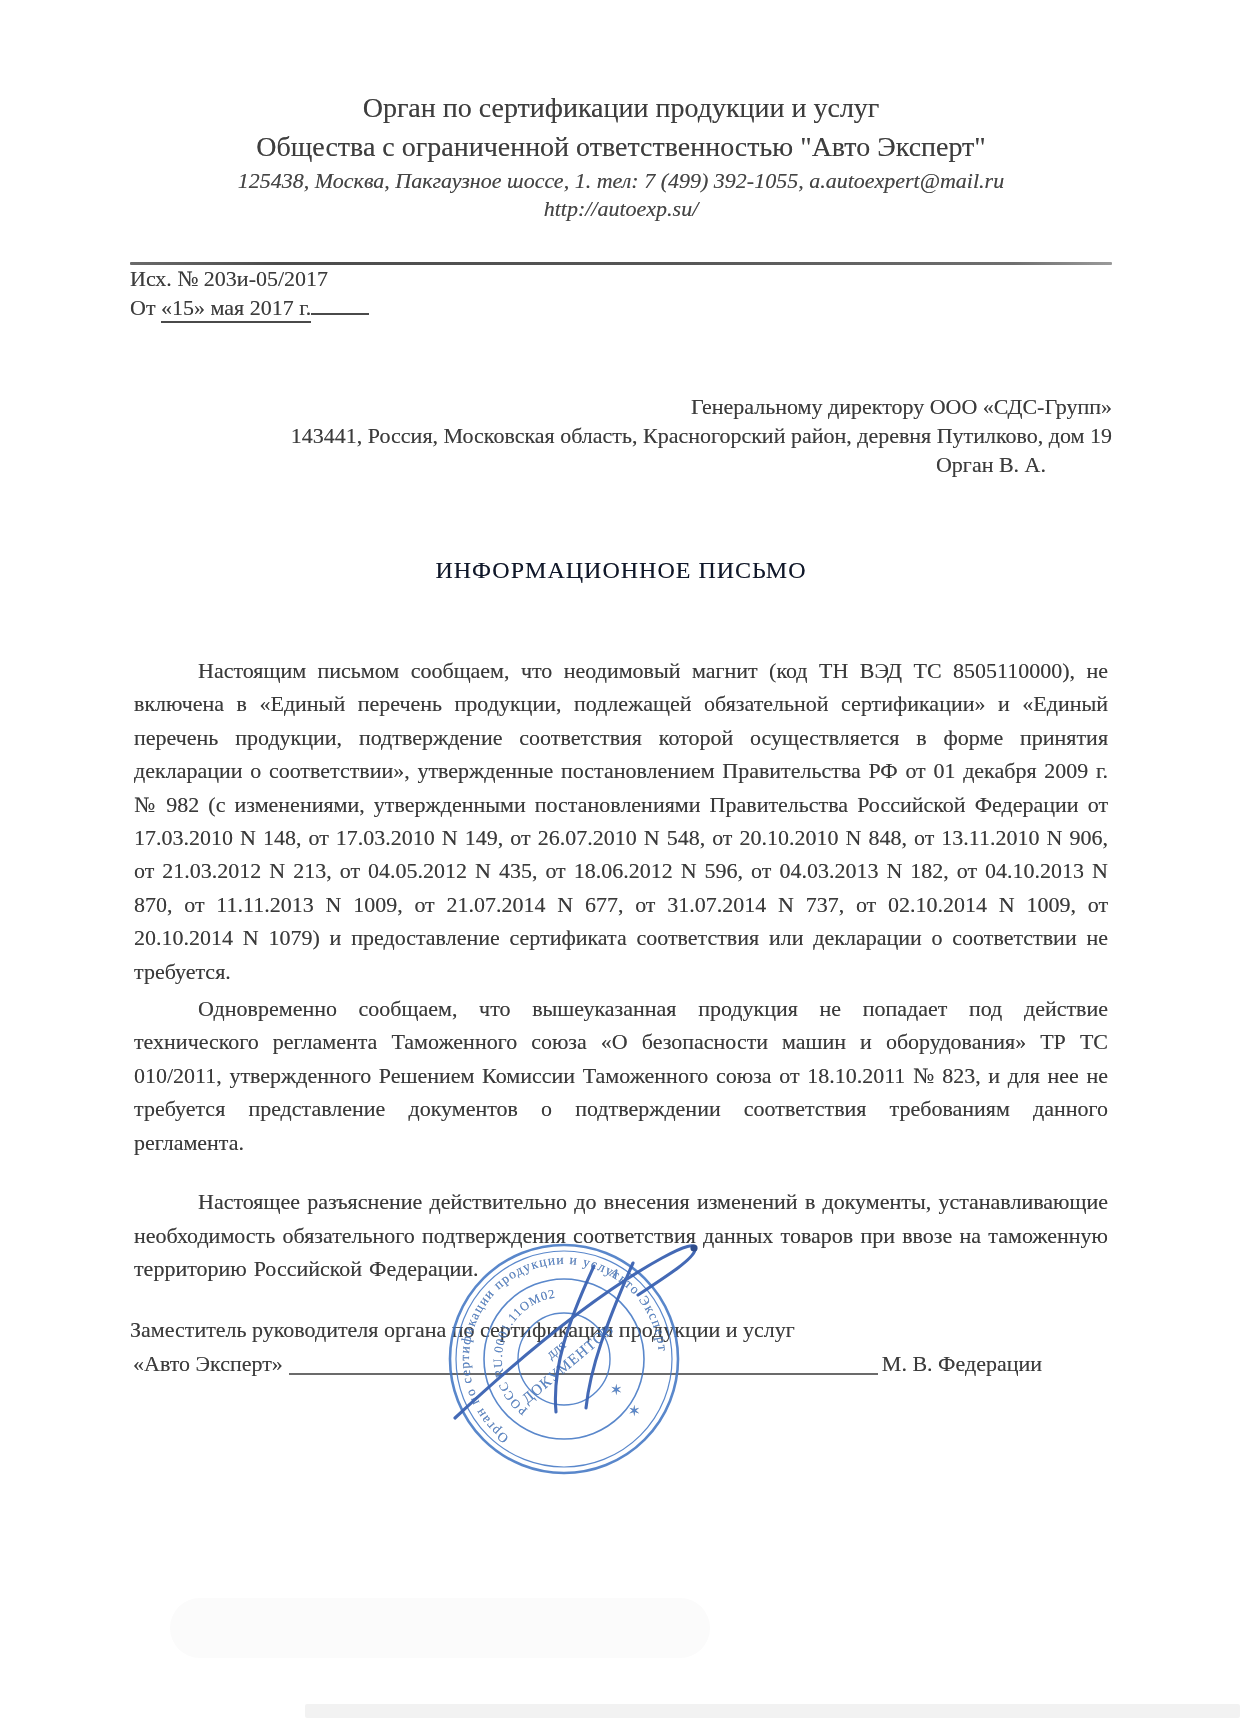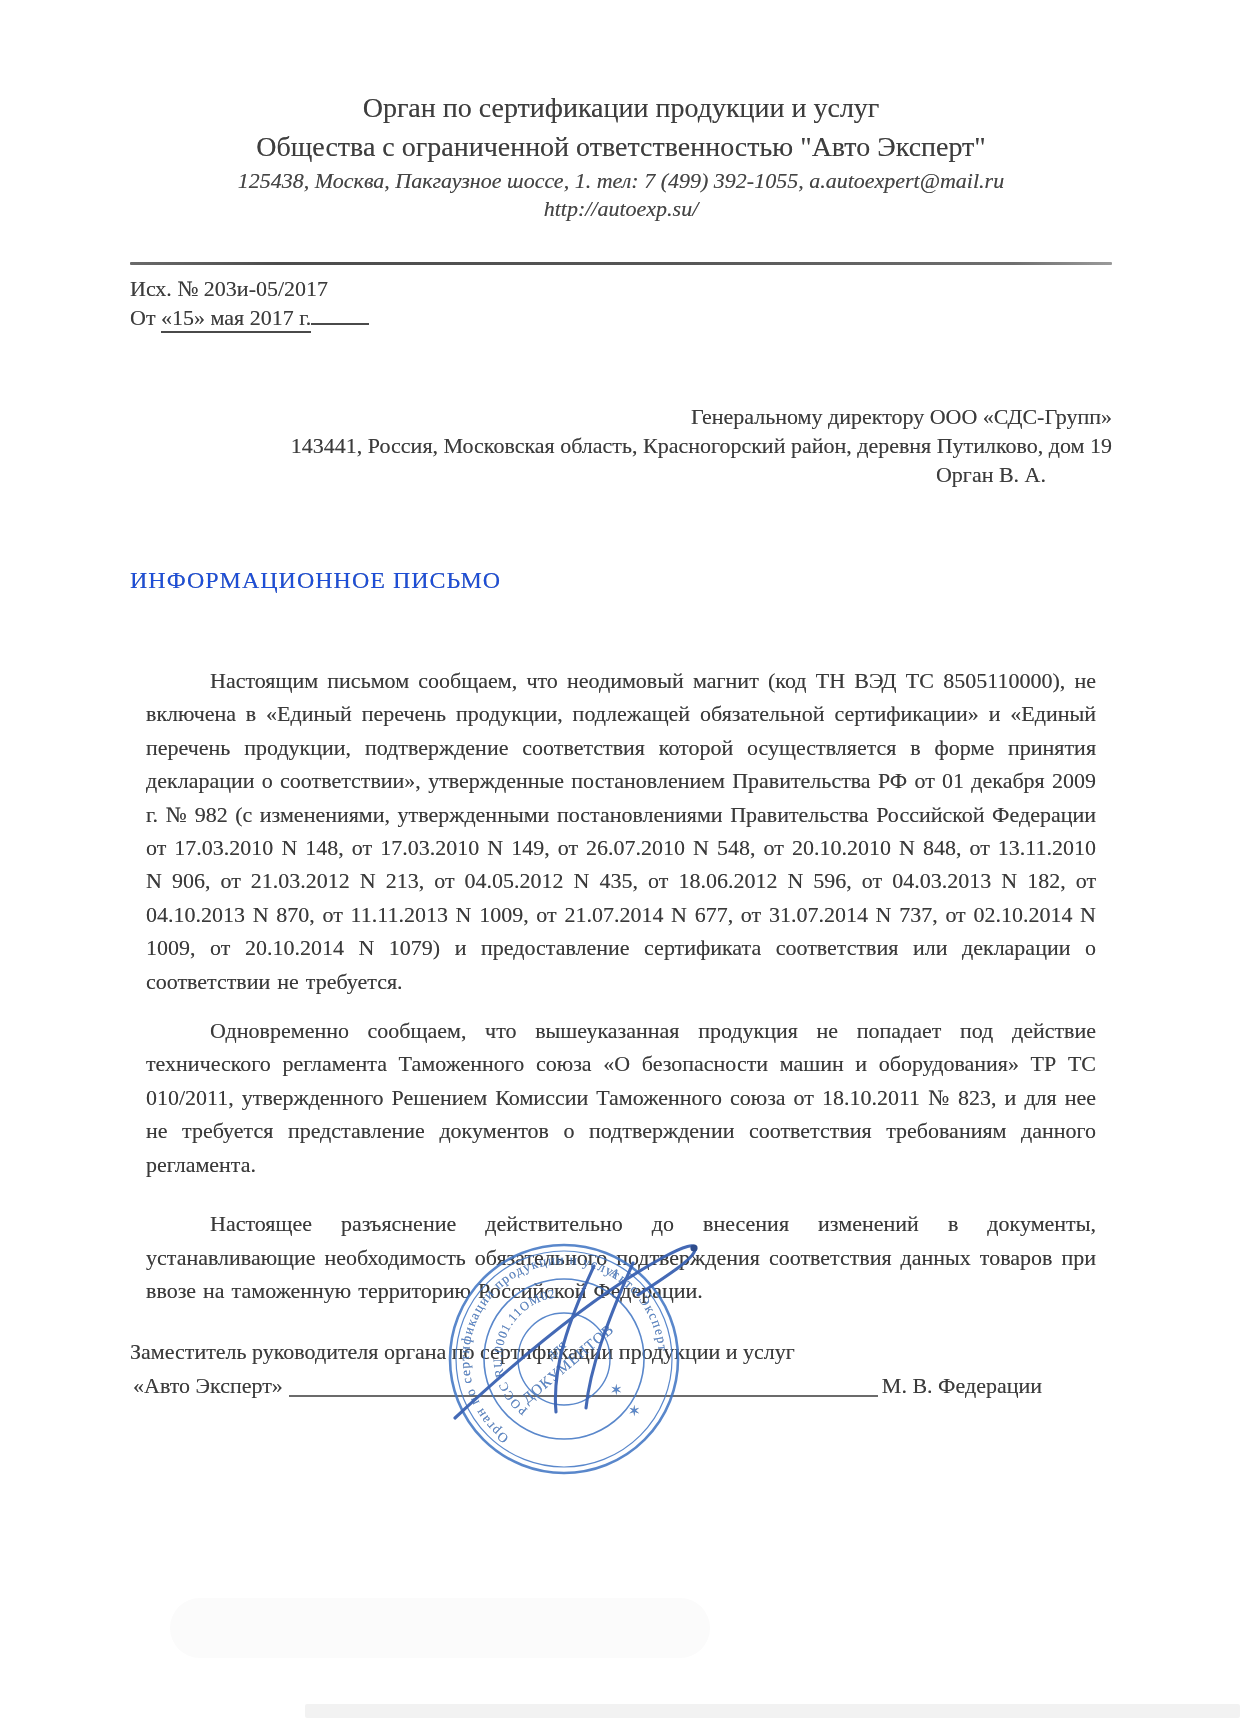--- a/index.html
+++ b/index.html
@@ -21,31 +21,31 @@
   .letterhead{text-align:center;}
   .lh-big{font-size:28px;line-height:39px;color:#3e3e3e;}
   .lh-small{font-size:22px;line-height:26px;color:#454545;margin-top:2px;font-style:italic;}
   .divider{
     margin-top:40px;
     height:3px;
     background:linear-gradient(90deg,#6a6a6a,#4c4c4c 15%,#565656 55%,#6f6f6f 90%,#9a9a9a);
     border-radius:1px;
   }
   
-  .ref-block{margin-top:10px;font-size:22px;line-height:28px;color:#3c3c3c;}
+  .ref-block{font-size:22px;line-height:28px;color:#3c3c3c;}
   .ref-date .u{border-bottom:2px solid #4a4a4a;padding-bottom:1px;}
   .ref-date .u-tail{display:inline-block;width:58px;border-bottom:2px solid #4a4a4a;height:20px;}
   
   .recipient{margin-top:70px;text-align:right;font-size:22px;line-height:29px;color:#3c3c3c;}
   .recipient .r3{padding-right:66px;}
   
-  .doc-title{margin-top:78px;text-align:left;font-size:24px;letter-spacing:1px;color:#1d4ed8;}
+  .doc-title{margin-top:78px;text-align:center;font-size:24px;letter-spacing:1px;color:#0f172a;}
   
   .body-text{margin-top:70px;font-size:22px;line-height:33.4px;color:#3a3a3a;}
-  .body-text p{margin:16px;text-align:justify;text-indent:64px;word-spacing:1.5px;}
+  .body-text p{margin:4px;text-align:justify;text-indent:64px;word-spacing:1.5px;}
   .body-text p.gap{margin-top:26px;}
   
   .sig-block{margin-top:30px;font-size:22px;line-height:30px;color:#3c3c3c;}
   .sig-row{display:flex;align-items:flex-start;width:912px;margin-top:4px;}
   .sig-org{white-space:nowrap;padding-left:3px;}
   .sig-line{flex:1;border-bottom:2px solid #6b6b6b;height:24px;margin:0 4px 3px 6px;}
   .sig-name{white-space:nowrap;}
   
   .stamp{position:absolute;left:438px;top:1233px;width:252px;height:252px;opacity:.88;}
   .autograph{position:absolute;left:400px;top:1200px;width:340px;height:240px;}

